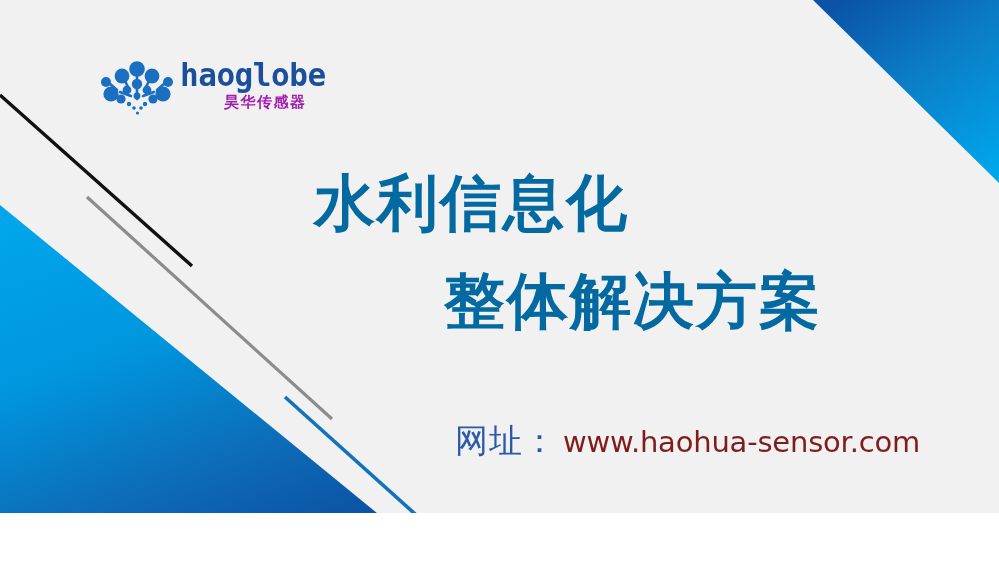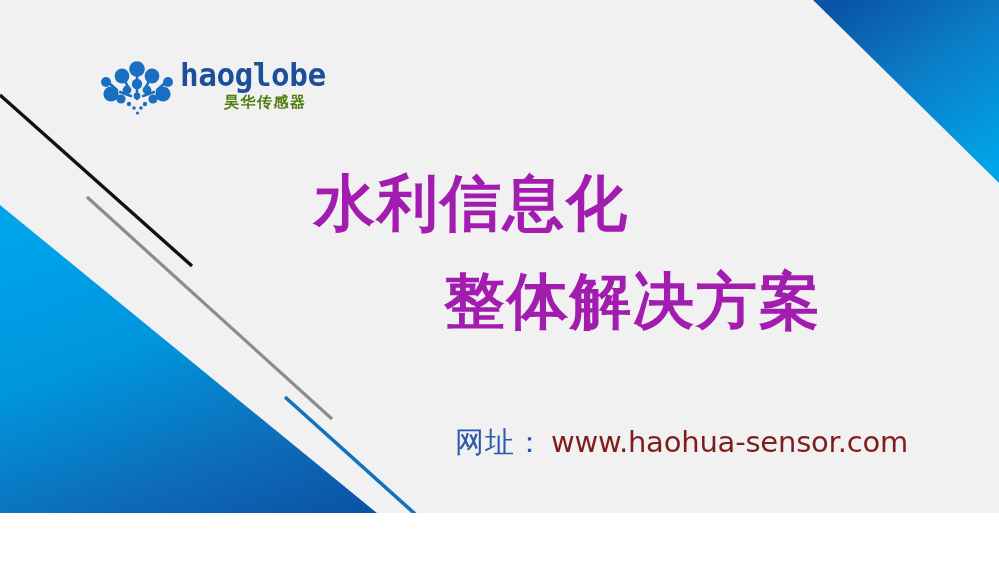--- a/index.html
+++ b/index.html
@@ -65,55 +65,55 @@
     transform-origin: left center;
   }
   .logo-sub {
     position: absolute;
     left: 44px;
     top: 36px;
     font-family: "DejaVu Sans", "Liberation Sans", sans-serif;
     font-size: 15px;
     font-weight: 700;
     letter-spacing: 1.5px;
-    color: #4d7c0f;
+    color: #a21caf;
     line-height: 18px;
     white-space: nowrap;
   }
 
   
   .title-wrap {
     position: absolute;
     left: 300px;
     top: 160px;
     width: 600px;
   }
   .title-line {
     font-family: "DejaVu Sans", "Liberation Sans", sans-serif;
     font-weight: 700;
     font-size: 61px;
     line-height: 86px;
-    color: #a21caf;
+    color: #0369a1;
     letter-spacing: 2px;
     white-space: nowrap;
   }
   .title-line-1 { margin-left: 14px; }
   .title-line-2 { margin-left: 144px; margin-top: 12px; }
 
   
   .url-line {
     position: absolute;
     left: 455px;
     top: 420px;
     white-space: nowrap;
     line-height: 44px;
   }
   .url-label {
     font-family: Liberation Mono, monospace;
-    font-size: 29px;
+    font-size: 33px;
     color: #2b5aa8;
     letter-spacing: 1px;
   }
   .url-value {
     font-family: "DejaVu Sans", "Liberation Sans", sans-serif;
     font-size: 29px;
     color: #7f1d1d;
     letter-spacing: -0.2px;
     margin-left: 6px;
   }

